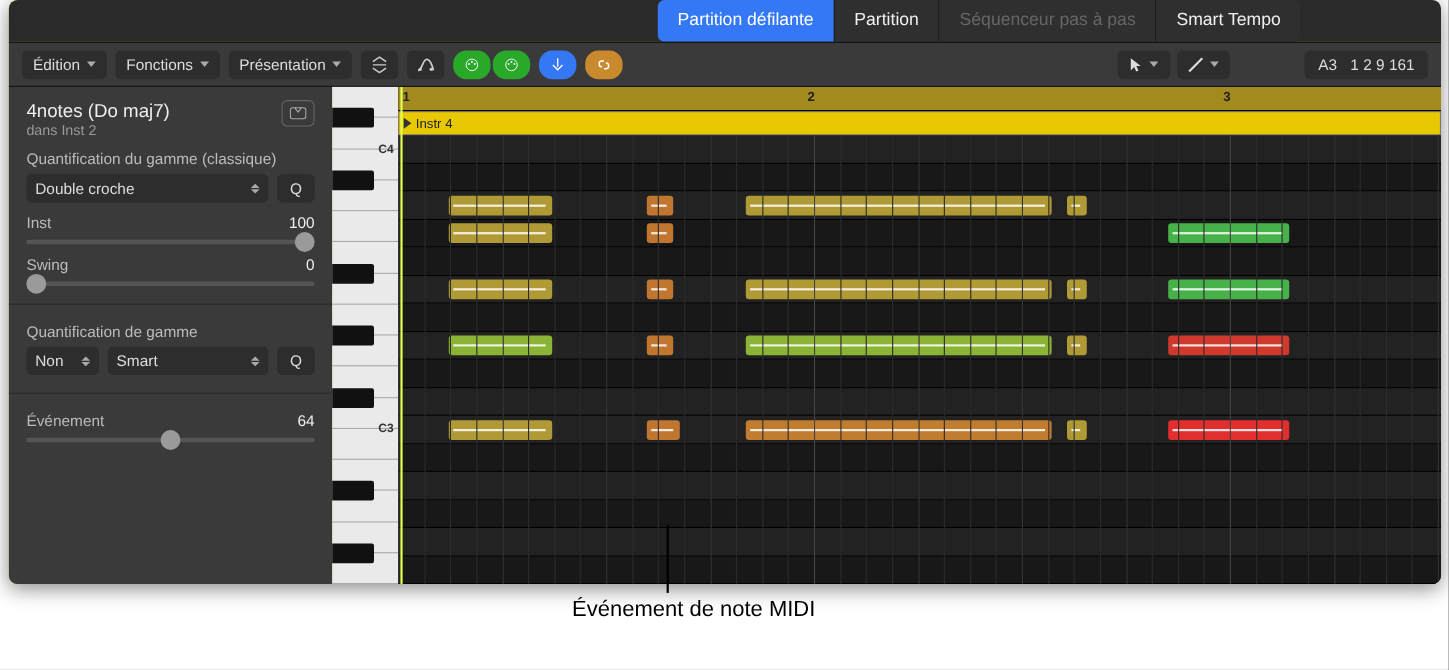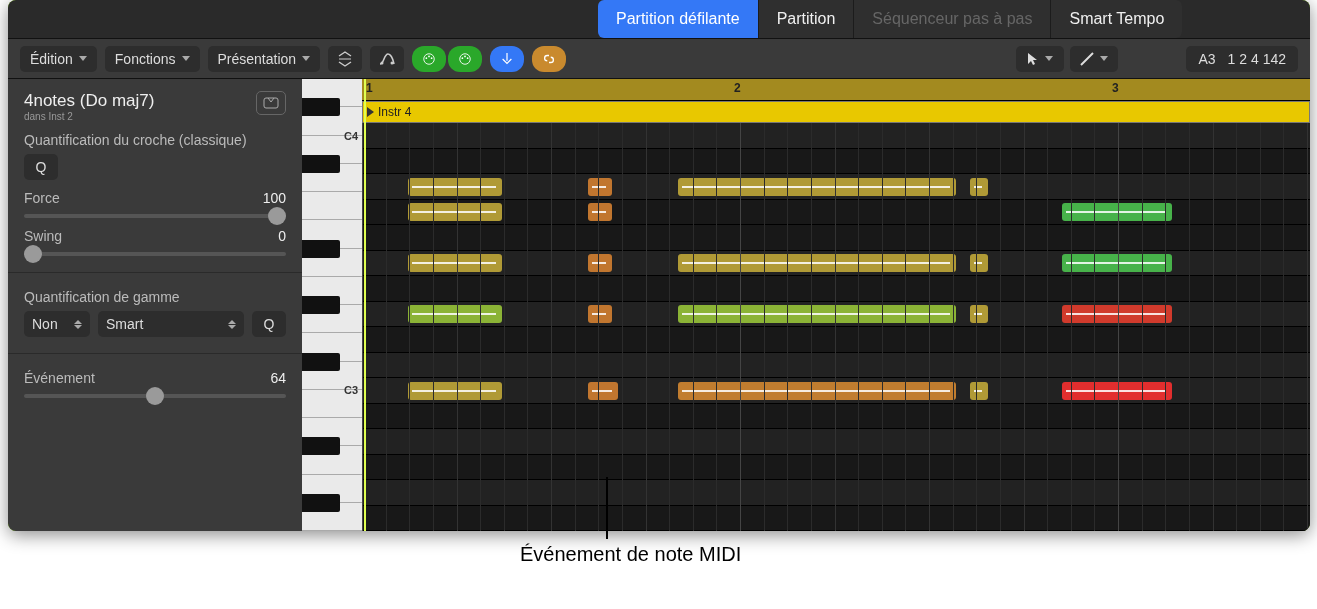--- a/index.html
+++ b/index.html
@@ -112,21 +112,21 @@
     background: #3a3a3a;
     color: #ccc;
     padding: 12px 16px;
     font-size: 14px;
     display: flex;
     flex-direction: column;
     gap: 10px;
   }
   .region-header { display:flex; justify-content:space-between; align-items:flex-start; }
   .region-title { color: #eee; font-size: 17px; }
-  .region-sub { color: #999; font-size: 10px; }
+  .region-sub { color: #999; font-size: 13px; }
   .inbox-btn { width:30px; height:24px; border:1px solid #666; border-radius:5px; display:flex; align-items:center; justify-content:center; }
   .param-label { color: #bbb; font-size: 14px; }
   .row { display:flex; align-items:center; gap:8px; }
   .select {
     background: #2d2d2d;
     border:none;
     color:#ddd;
     height:26px;
     border-radius:5px;
     padding: 0 8px;
@@ -357,50 +357,57 @@
       <button class="menu-btn" style="width:48px;justify-content:center;">
         <svg width="14" height="14" viewBox="0 0 14 14">
             <line x1="1" y1="13" x2="13" y2="1" stroke="#ddd" stroke-width="2"></line>
           </svg>
         <span class="chev"></span>
       </button>
     </div>
 
     <div class="info-box">
       <span>A3</span>
-      <span>1 2 4 142</span>
+      <span>1 2 9 161</span>
     </div>
   </div>
 
   <div class="main">
 
     <div class="left-panel">
       <div class="region-header">
         <div>
           <div class="region-title">4notes (Do maj7)</div>
           <div class="region-sub">dans Inst 2</div>
         </div>
         <div class="inbox-btn">
           <svg width="16" height="12" viewBox="0 0 16 12">
               <rect x="1" y="1" width="14" height="10" rx="2" fill="none" stroke="#aaa"></rect>
               <path d="M5 1 L8 5 L11 1" stroke="#aaa" fill="none"></path>
             </svg>
         </div>
       </div>
 
       <div>
-        <div class="param-label">Quantification du croche (classique)</div>
+        <div class="param-label">Quantification du gamme (classique)</div>
         <div class="row" style="margin-top:6px;">
+          <div class="select" style="flex:1;">
+            <span>Double croche</span>
+            <span class="updown">
+                <span class="u"></span>
+                <span class="d"></span>
+              </span>
+          </div>
           <div class="q-btn">Q</div>
         </div>
       </div>
 
       <div>
         <div class="slider-row">
-          <span class="param-label">Force</span>
+          <span class="param-label">Inst</span>
           <span style="color:#eee;">100</span>
         </div>
         <div class="slider-track">
           <div class="slider-thumb" style="left: calc(100% - 18px);"></div>
         </div>
       </div>
 
       <div>
         <div class="slider-row">
           <span class="param-label">Swing</span>

